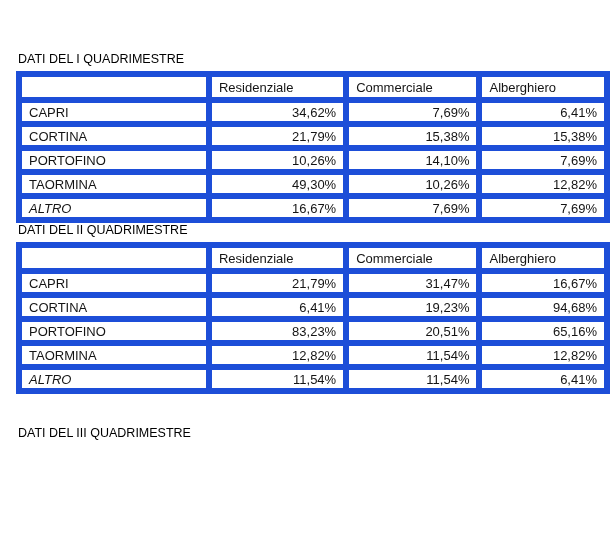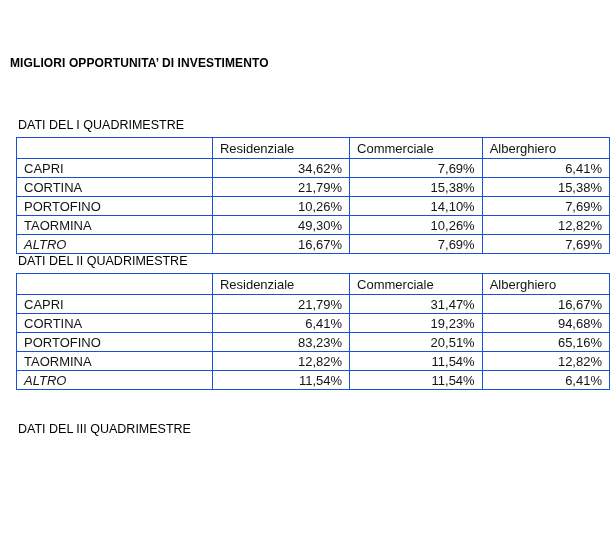--- a/index.html
+++ b/index.html
@@ -29,21 +29,21 @@
   .lbl-1 { }
   .lbl-2 { }
   .lbl-3 { margin-top: 32px; }
 
   table {
     border-collapse: collapse;
     table-layout: fixed;
     margin-left: 6px;
   }
   th, td {
-    border: 1px solid #1d4ed8;
+    border: 6px solid #1d4ed8;
     font-size: 13px;
     font-weight: normal;
     padding: 0 7px;
     overflow: hidden;
     white-space: nowrap;
     color: #141414;
   }
   th { height: 20px; text-align: left; }
   td { height: 18px; }
   td.name { text-align: left; margin-left: 48px; }
@@ -55,21 +55,20 @@
   .t12 .c1 { width: 125px; }
   .t12 .c2 { width: 120px; }
   .t12 .c3 { width: 115px; }
 </style>
 </head>
 <body>
 
 <div class="page">
 
   <div class="doc-title">
-    <div>MIGLIORI OPPORTUNITA’ DI INVESTIMENTO</div>
   </div>
 
   <div class="table-label lbl-1">DATI DEL I QUADRIMESTRE</div>
   <table class="t12">
     <tbody>
         <tr>
       <th class="c0"></th>
       <th class="c1">Residenziale</th>
       <th class="c2">Commerciale</th>
       <th class="c3">Alberghiero</th>

